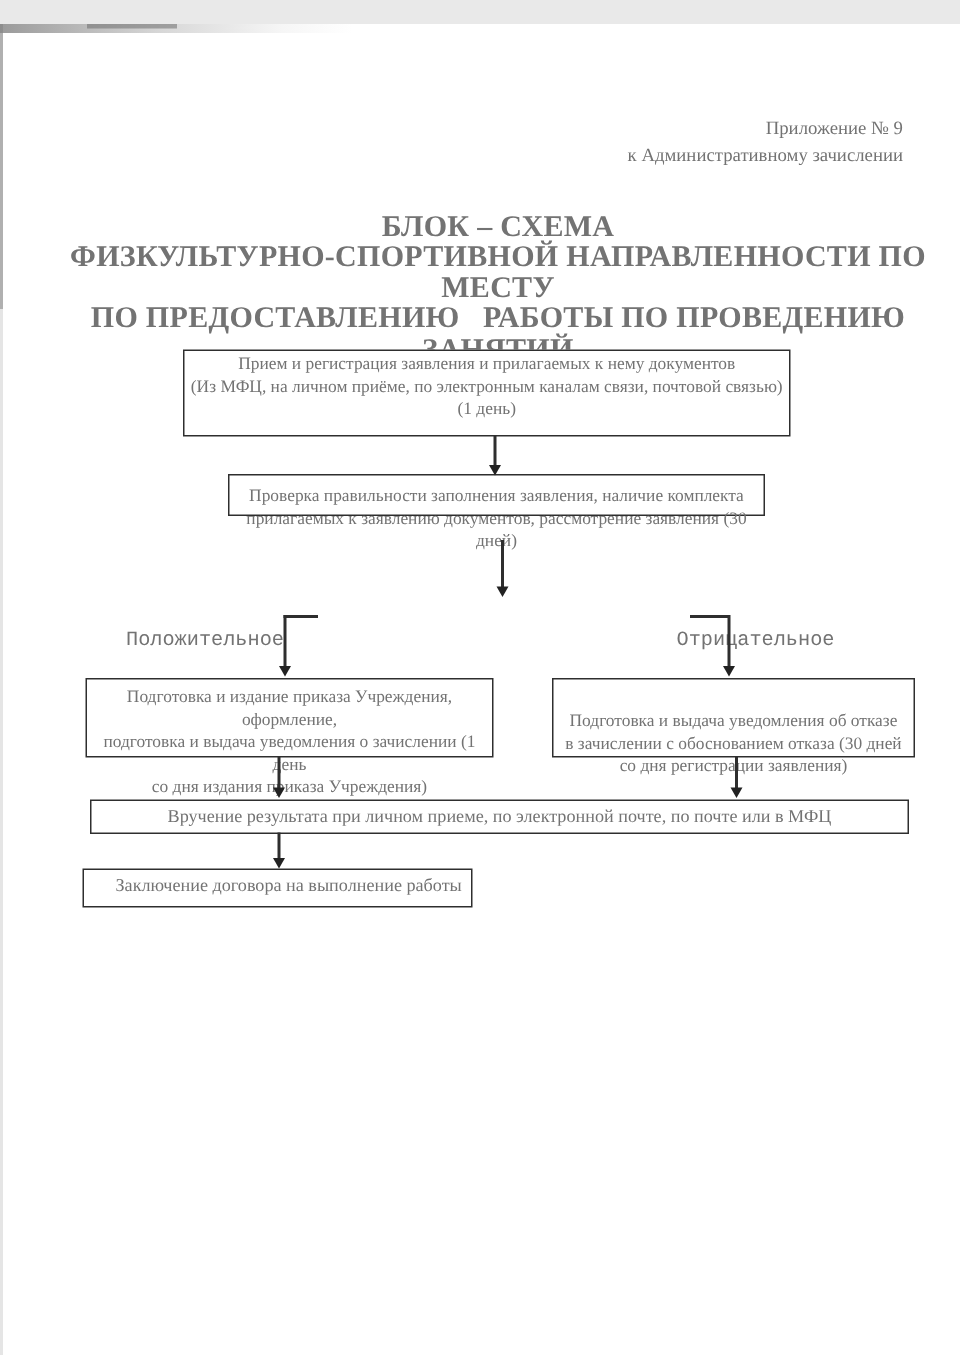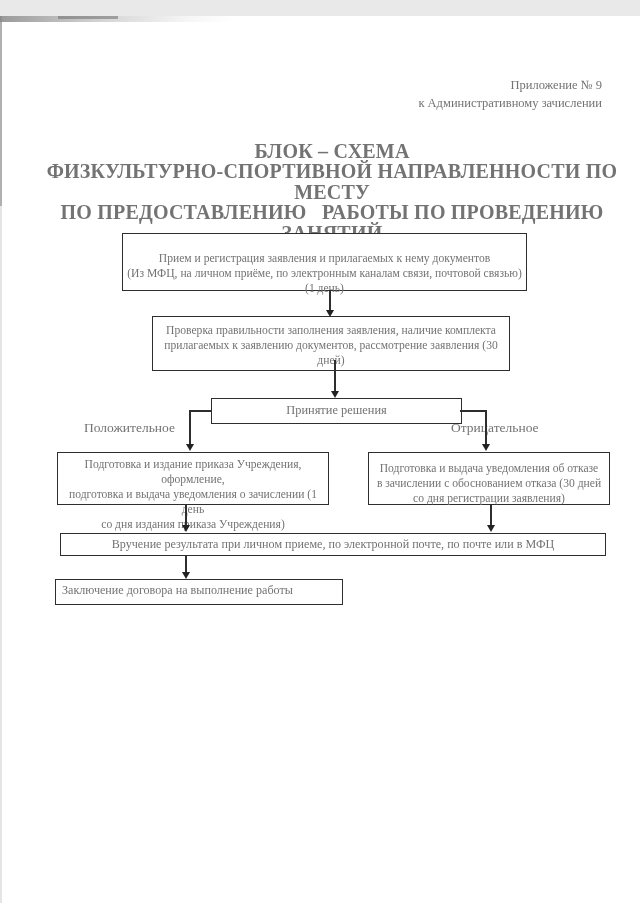--- a/index.html
+++ b/index.html
@@ -42,30 +42,30 @@
   
   .node{
     position:absolute;
     border:1.6px solid #2e2e2e;
     box-sizing:border-box;
     background:#fff;
     font-size:11.6px;line-height:14.8px;
     text-align:center;
     white-space:pre-line;
   }
-  .n-intake  {left:122px;top:217px;width:405px;height:58px;padding-top:18px;}
-  .n-review  {left:152px;top:300px;width:358px;height:55px;padding-top:6px;line-height:15.2px;}
+  .n-intake  {left:122px;top:217px;width:405px;height:58px;padding-top:2px;}
+  .n-review  {left:152px;top:300px;width:358px;height:28px;padding-top:6px;line-height:15.2px;}
   .n-decision{left:211px;top:382px;width:251px;height:26px;font-size:12.4px;line-height:23px;}
   .n-approve {left:57px; top:436px;width:272px;height:53px;padding-top:4px;line-height:15px;}
-  .n-reject  {left:368px;top:436px;width:242px;height:53px;padding-top:8px;line-height:15px;}
+  .n-reject  {left:368px;top:436px;width:242px;height:53px;padding-top:20px;line-height:15px;}
   .n-delivery{left:60px; top:517px;width:546px;height:23px;font-size:12.1px;line-height:20px;}
-  .n-contract{left:55px; top:563px;width:288px;height:26px;font-size:12.1px;line-height:15px;
-              text-align:left;padding:3px 6px 0 6px;}
+  .n-contract{left:55px; top:563px;width:260px;height:26px;font-size:12.1px;line-height:15px;
+              text-align:left;padding:3px 6px 0 21px;}
   .branch-label{
-    position:absolute;font-size:13.5px;white-space:nowrap;
+    position:absolute;font-size:13.5px;white-space:nowrap;font-family:Liberation Mono, monospace;
   }
   .lbl-pos{left:84px;top:404px;}
   .lbl-neg{left:451px;top:404px;}
   .line{position:absolute;background:#2e2e2e;}
   .vline{width:1.6px;}
   .hline{height:1.6px;}
   .arrowhead{
     position:absolute;width:0;height:0;
     border-left:4.2px solid transparent;
     border-right:4.2px solid transparent;
@@ -93,21 +93,20 @@
     <div>БЛОК – СХЕМА</div>
     <div>ФИЗКУЛЬТУРНО-СПОРТИВНОЙ НАПРАВЛЕННОСТИ ПО МЕСТУ</div>
     <div>ПО ПРЕДОСТАВЛЕНИЮ&nbsp;&nbsp; РАБОТЫ ПО ПРОВЕДЕНИЮ ЗАНЯТИЙ</div>
   </div>
 
   <div class="node n-intake">Прием и регистрация заявления и прилагаемых к нему документов
 (Из МФЦ, на личном приёме, по электронным каналам связи, почтовой связью)
 (1 день)</div>
   <div class="node n-review">Проверка правильности заполнения заявления, наличие комплекта
 прилагаемых к заявлению документов, рассмотрение заявления (30 дней)</div>
-  <div class="node n-decision">Принятие решения</div>
   <div class="node n-approve">Подготовка и издание приказа Учреждения, оформление,
 подготовка и выдача уведомления о зачислении (1 день
 со дня издания приказа Учреждения)</div>
   <div class="node n-reject">Подготовка и выдача уведомления об отказе
 в зачислении с обоснованием отказа (30 дней
 со дня регистрации заявления)</div>
   <div class="node n-delivery">Вручение результата при личном приеме, по электронной почте, по почте или в МФЦ</div>
   <div class="node n-contract">Заключение договора на выполнение работы</div>
 
   <div class="branch-label lbl-pos">Положительное</div>

